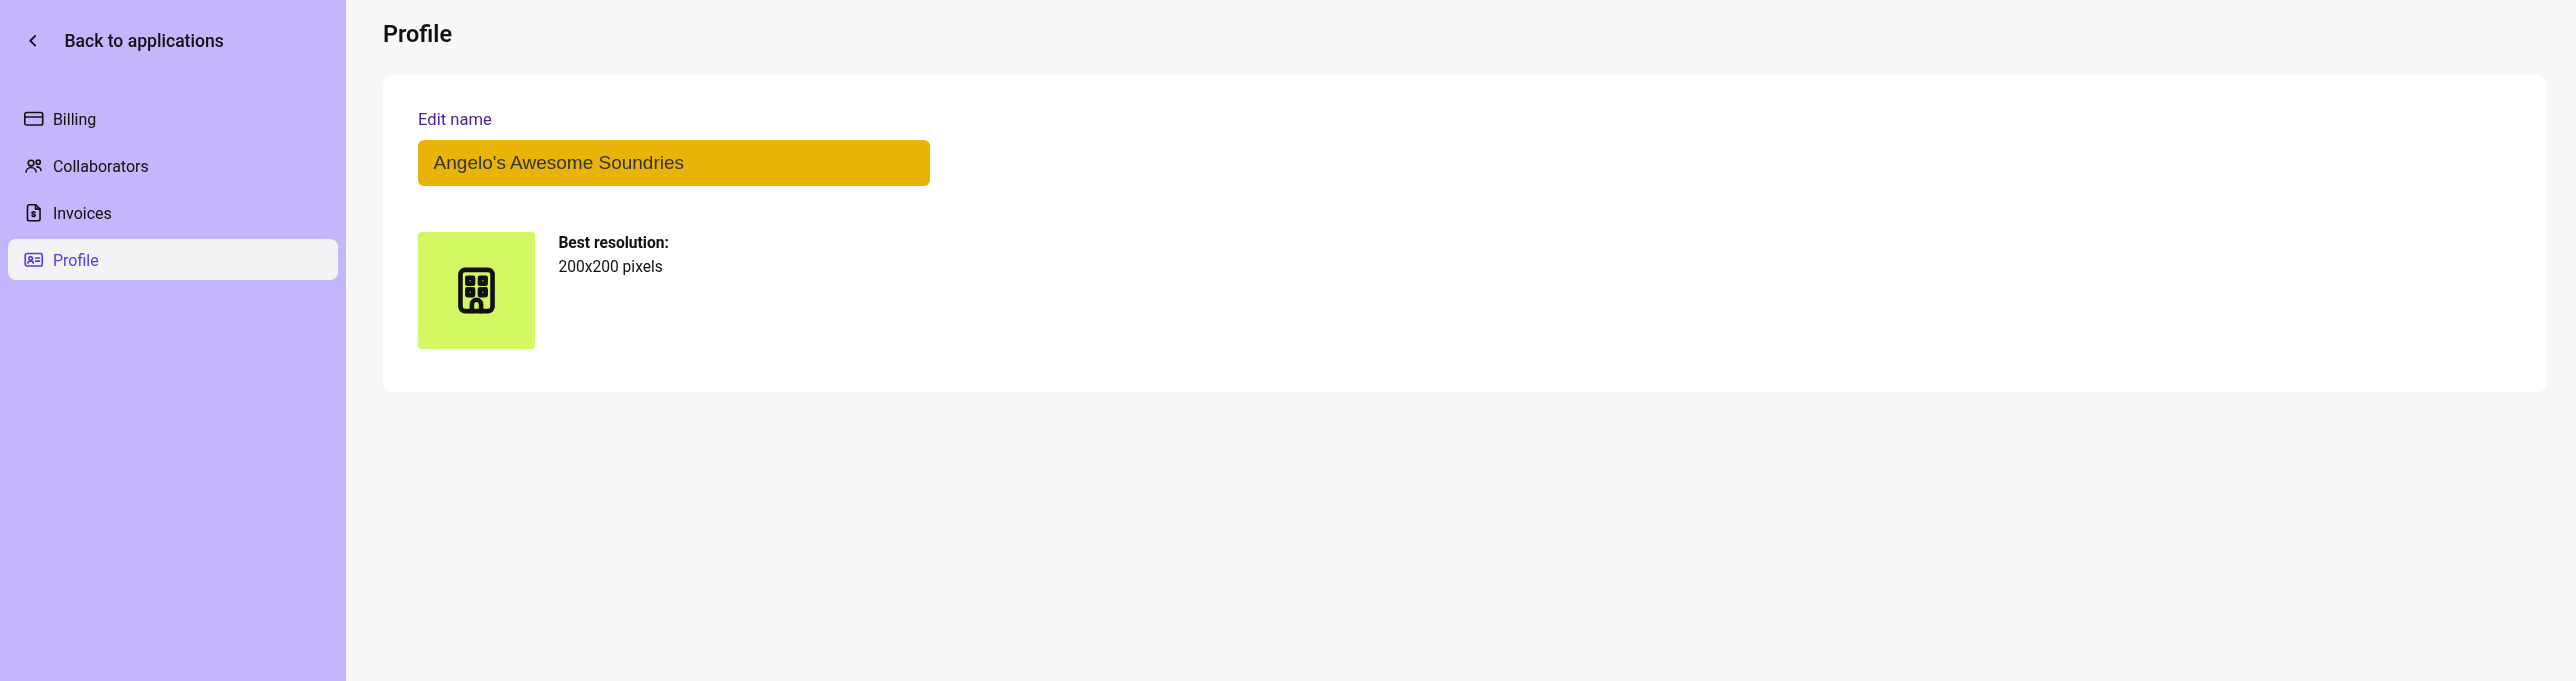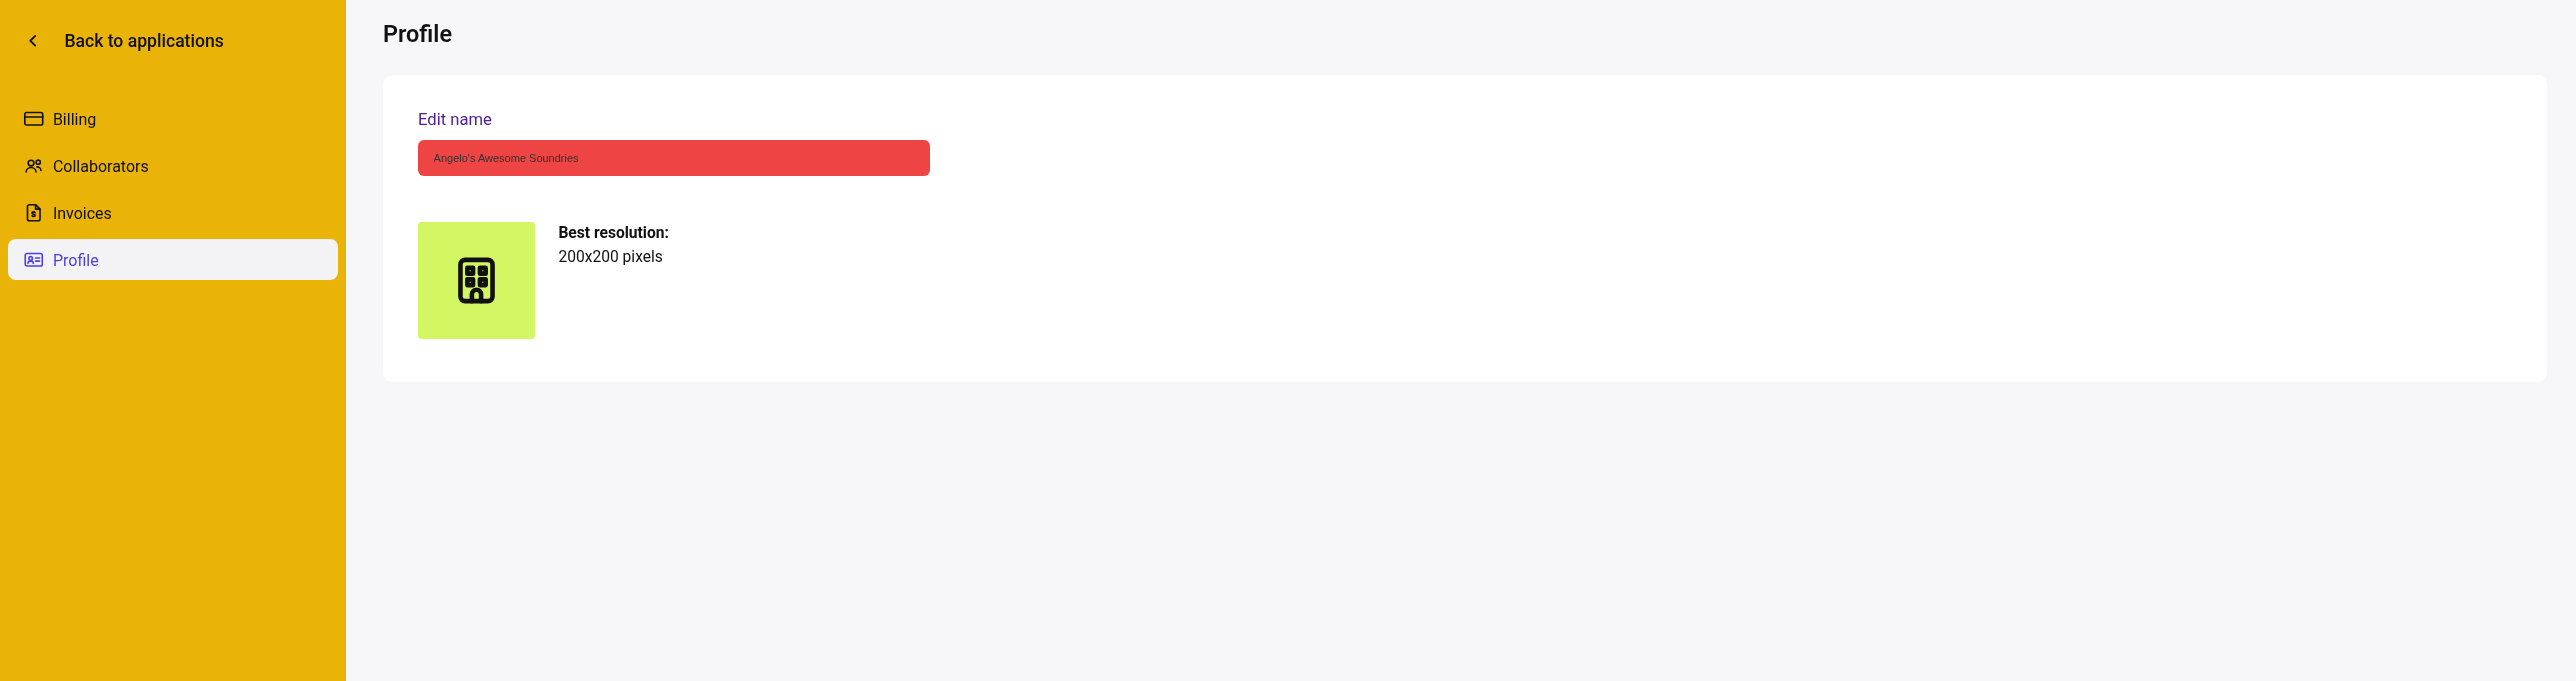--- a/index.html
+++ b/index.html
@@ -9,21 +9,21 @@
     }
     body {
       font-family: -apple-system, BlinkMacSystemFont, "Segoe UI", Roboto, Helvetica, Arial, sans-serif;
       background: #ffffff;
       color: #111;
       display: flex;
       min-height: 100vh;
     }
     .sidebar {
       width: 346px;
-      background: #eab308;
+      background: #c4b5fd;
       padding: 23.4px 7.8px 23.4px 7.8px;
       flex-shrink: 0;
     }
     .back-link {
       display: flex;
       align-items: center;
       gap: 21.5px;
       padding: 7.8px 15.6px;
       margin-bottom: 39px;
       cursor: pointer;
@@ -78,24 +78,24 @@
     }
     .field-label {
       font-size: 16.6px;
       color: #4c1d95;
       margin-bottom: 11.7px;
       display: block;
     }
     .text-input {
       width: 512px;
       padding: 11.7px 15.6px;
-      font-size: 11px;
+      font-size: 19px;
       border: none;
       border-radius: 5.9px;
-      background: #ef4444;
+      background: #eab308;
       color: #333;
       margin-bottom: 35px;
     }
     .picture-row {
       display: flex;
       align-items: flex-start;
       gap: 23.4px;
       margin-top: 11.7px;
     }
     .picture-thumb {

